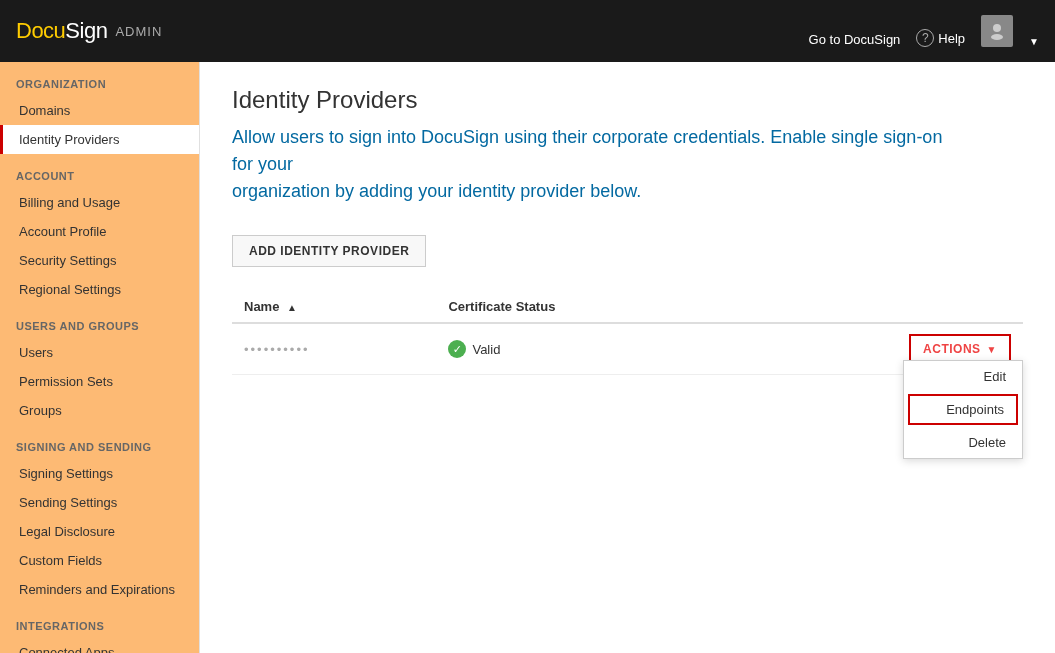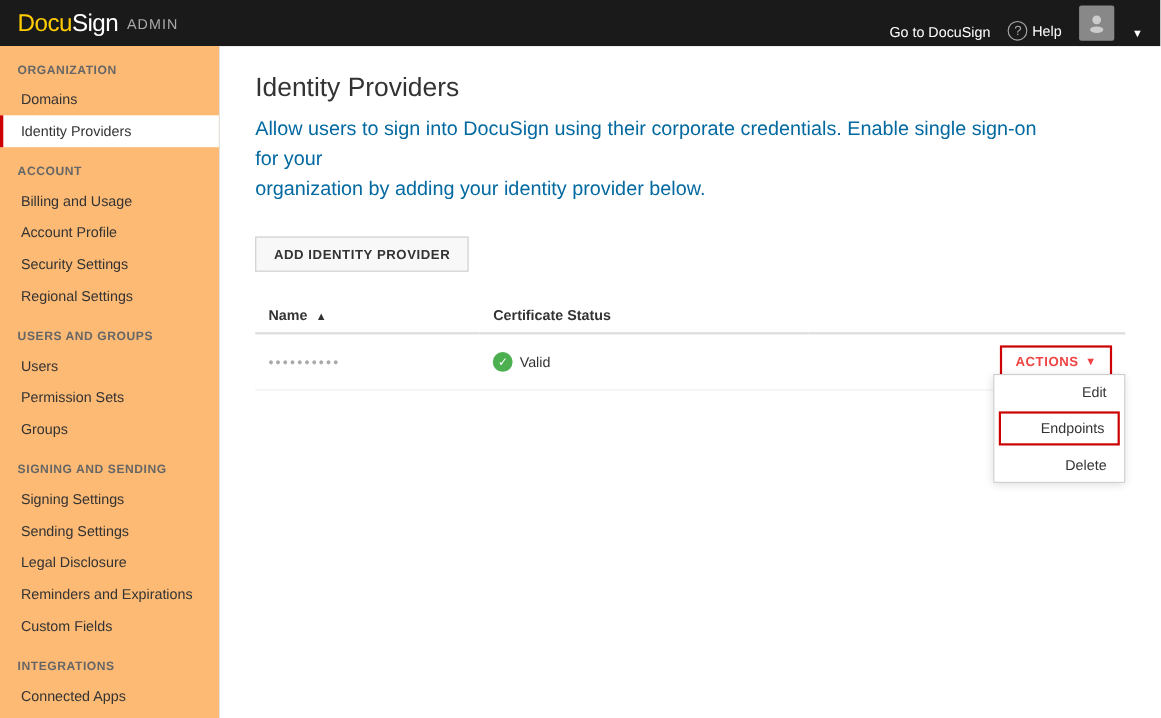--- a/index.html
+++ b/index.html
@@ -1,21 +1,21 @@
 <!DOCTYPE html>
 <html><head>
   <meta charset="utf-8">
   <style>
     * { box-sizing: border-box; margin: 0; padding: 0; }
     body { font-family: 'Helvetica Neue', Helvetica, Arial, sans-serif; font-size: 13px; color: #333; display: flex; flex-direction: column; height: 653px; width: 1055px; overflow: hidden; }
 
     
     .top-nav {
       background: #1a1a1a;
-      height: 42px;
+      height: 62px;
       display: flex;
       align-items: center;
       padding: 0 16px;
       flex-shrink: 0;
     }
     .logo-area {
       display: flex;
       align-items: center;
       gap: 8px;
     }
@@ -273,22 +273,22 @@
 
     <div class="sidebar-section-header">USERS AND GROUPS</div>
     <a class="sidebar-item">Users</a>
     <a class="sidebar-item">Permission Sets</a>
     <a class="sidebar-item">Groups</a>
 
     <div class="sidebar-section-header">SIGNING AND SENDING</div>
     <a class="sidebar-item">Signing Settings</a>
     <a class="sidebar-item">Sending Settings</a>
     <a class="sidebar-item">Legal Disclosure</a>
+    <a class="sidebar-item">Custom Fields</a>
     <a class="sidebar-item">Reminders and Expirations</a>
-    <a class="sidebar-item">Custom Fields</a>
 
     <div class="sidebar-section-header">INTEGRATIONS</div>
     <a class="sidebar-item">Connected Apps</a>
 
   </aside>
 
   <main class="content-area">
     <h1 class="page-title">Identity Providers</h1>
     <p class="page-description">
       <span>Allow users to sign into DocuSign using their corporate credentials. Enable single sign-on for your</span><br>

